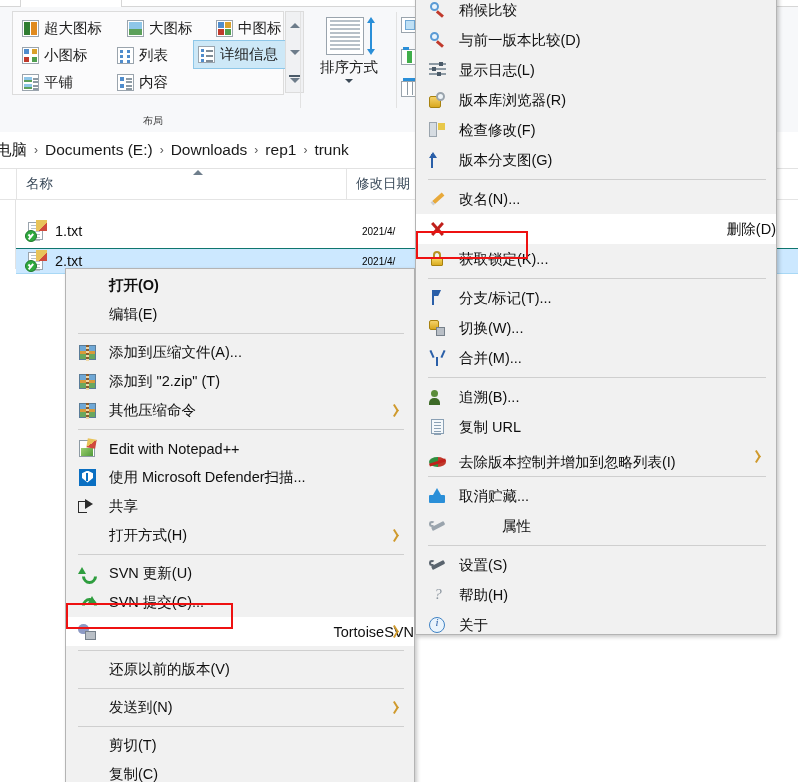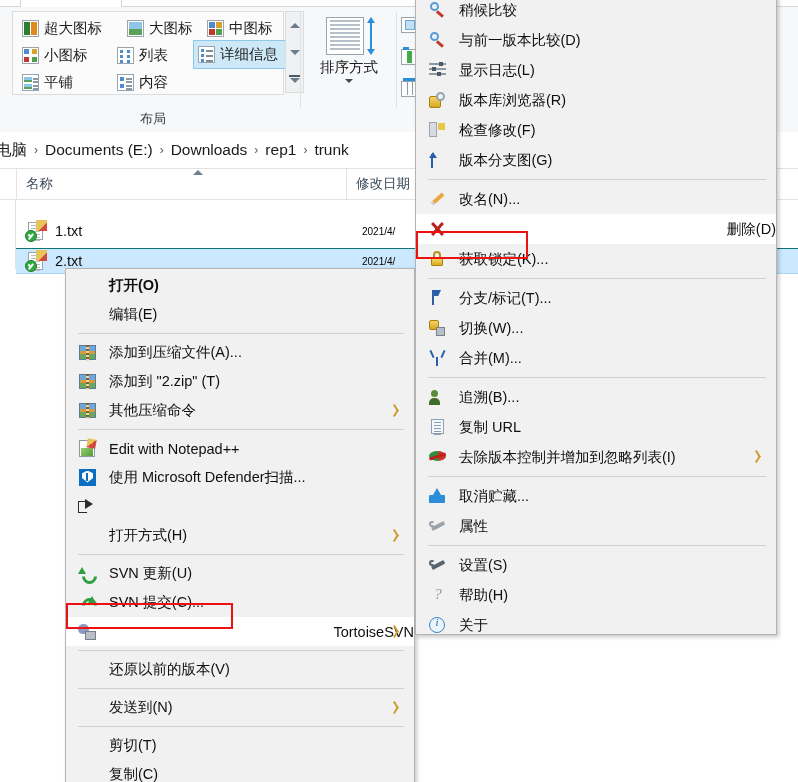--- a/index.html
+++ b/index.html
@@ -47,21 +47,21 @@
     position: absolute;
     top: 7px;
     height: 124px;
     font-family: Liberation Serif, serif;
   }
   .group-label {
     position: absolute;
     bottom: 3px;
     width: 100%;
     text-align: center;
-    font-size: 13px;
+    font-size: 10px;
     color: #3b3b3b;
   }
   .group-sep {
     position: absolute;
     top: 12px;
     width: 1px; height: 96px;
     background: #e2e2e2;
   }
 
   
@@ -451,21 +451,21 @@
           <i class="b"></i>
         </span>
       <span>超大图标</span>
     </div>
     <div class="view-item" style="left:115px; top:8px;">
       <span class="view-ico ic-lg">
           <i class="a"></i>
         </span>
       <span>大图标</span>
     </div>
-    <div class="view-item" style="left:195px; top:8px;">
+    <div class="view-item" style="left:204px; top:8px;">
       <span class="view-ico ic-md">
           <i class="p1"></i>
           <i class="p2"></i>
           <i class="p3"></i>
           <i class="p4"></i>
         </span>
       <span>中图标</span>
     </div>
 
     <div class="view-item" style="left:10px; top:35px;">
@@ -693,20 +693,21 @@
   <div class="mi">
     <span class="mi-ico">
         <i class="i-shield"></i>
       </span>
     <span class="mi-label">使用 Microsoft Defender扫描...</span>
   </div>
   <div class="mi">
     <span class="mi-ico">
         <i class="i-share"></i>
       </span>
+    <span class="mi-label">共享</span>
   </div>
   <div class="mi">
     <span class="mi-ico"></span>
     <span class="mi-label">打开方式(H)</span>
     <span class="chev"></span>
   </div>
 
   <div class="msep"></div>
 
   <div class="mi">
@@ -859,37 +860,37 @@
         <i class="i-doc">
           <b></b>
           <b></b>
           <b></b>
           <b></b>
           <b></b>
         </i>
       </span>
     <span class="mi-label">复制 URL</span>
   </div>
-  <div class="mi" style="height:30px;">
+  <div class="mi" style="height:30px;align-items:flex-end;">
     <span class="mi-ico">
         <i class="i-ignore"></i>
       </span>
     <span class="mi-label">去除版本控制并增加到忽略列表(I)</span>
     <span class="chev"></span>
   </div>
 
   <div class="msep"></div>
 
   <div class="mi" style="height:30px;">
     <span class="mi-ico">
         <i class="i-unstash"></i>
       </span>
     <span class="mi-label">取消贮藏...</span>
   </div>
-  <div class="mi" style="height:30px;">
+  <div class="mi" style="height:30px;gap:43px;">
     <span class="mi-ico">
         <i class="i-wrench"></i>
       </span>
     <span class="mi-label">属性</span>
   </div>
 
   <div class="msep"></div>
 
   <div class="mi" style="height:30px;">
     <span class="mi-ico">

